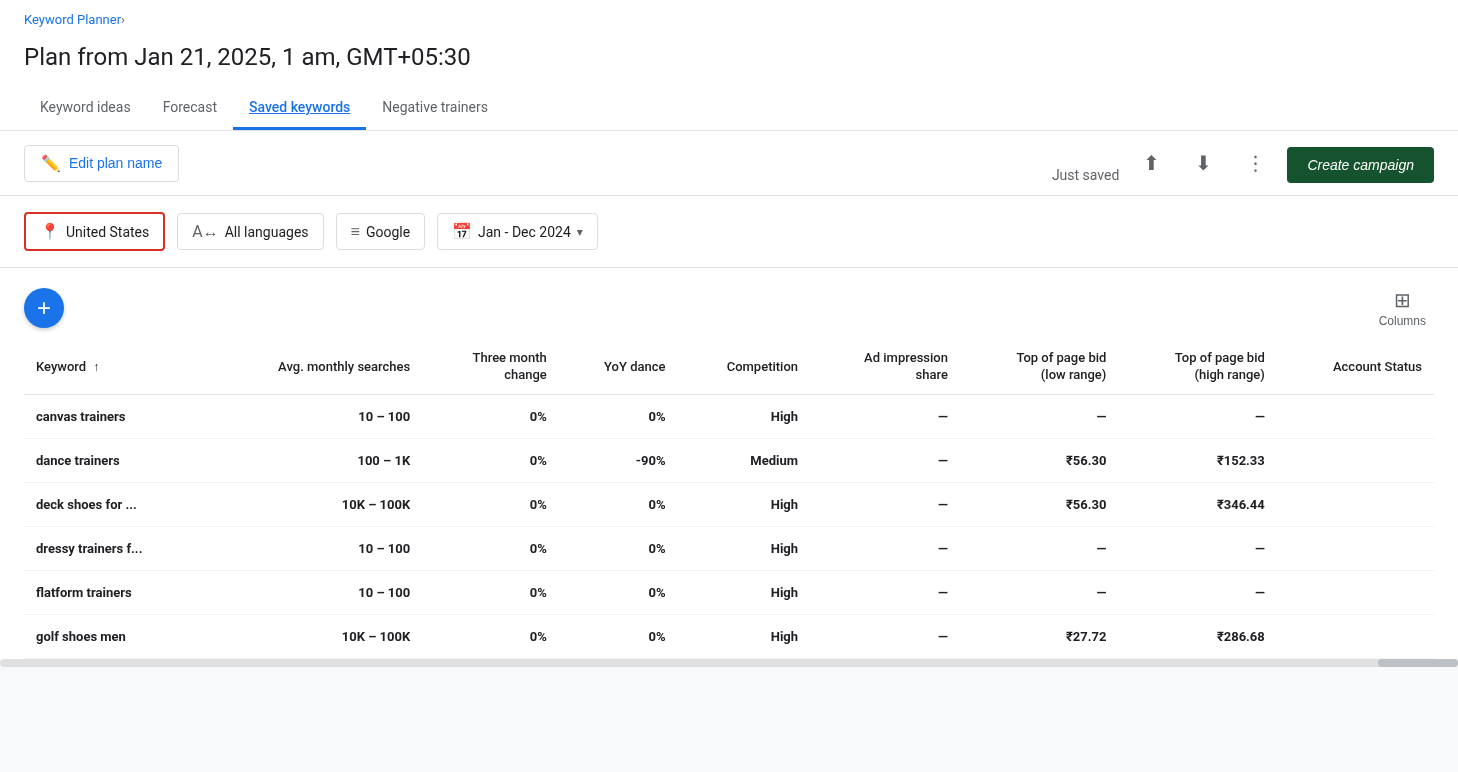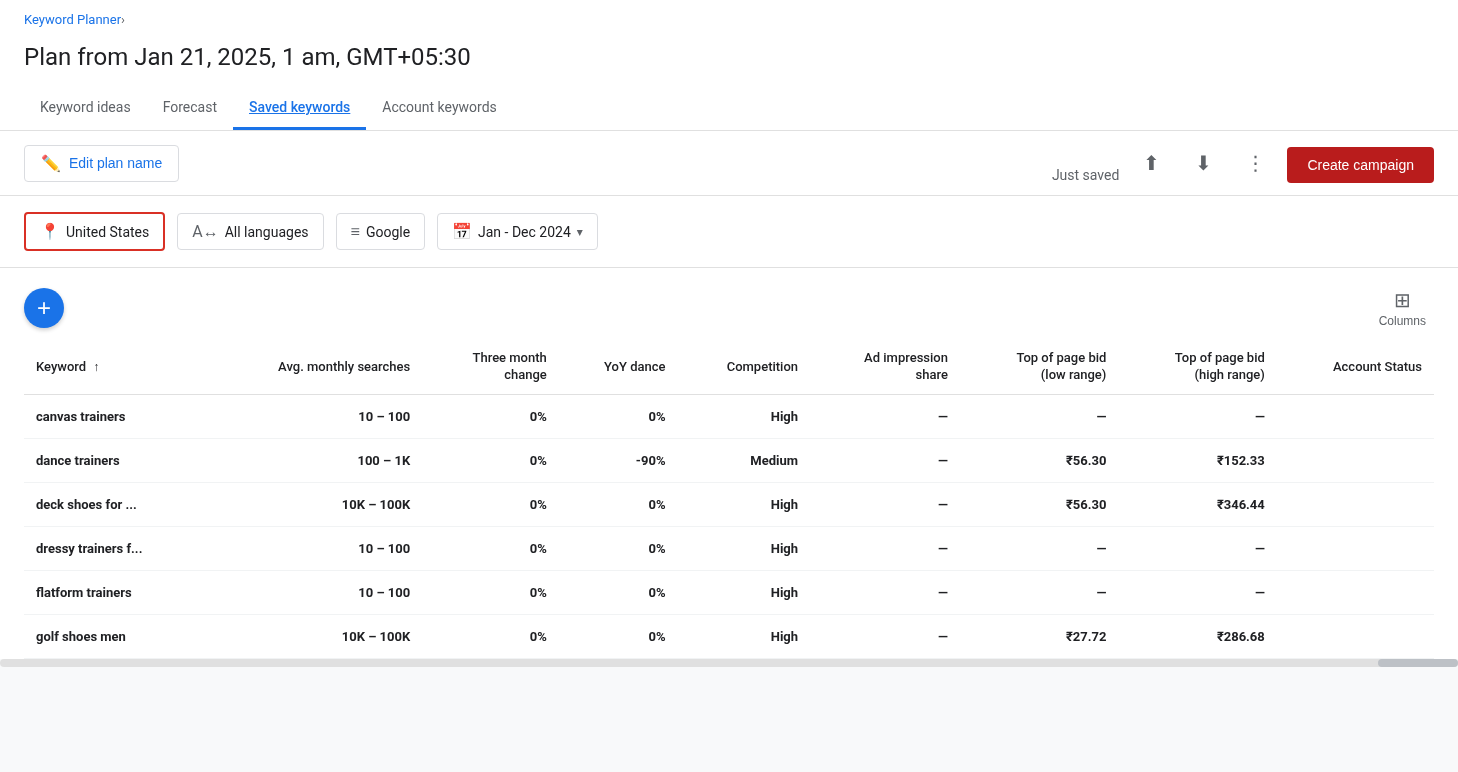--- a/index.html
+++ b/index.html
@@ -102,27 +102,28 @@
       border: none;
       background: none;
       border-radius: 50%;
       cursor: pointer;
       color: #5f6368;
       font-size: 20px;
     }
 
     .create-campaign-btn {
       padding: 10px 20px;
-      background: #b91c1c;
+      background: #14532d;
       color: #fff;
       border: none;
       border-radius: 4px;
       font-size: 14px;
       font-weight: 500;
       cursor: pointer;
+      font-style: italic;
     }
 
     .filters-bar {
       background: #fff;
       padding: 16px 24px;
       display: flex;
       align-items: center;
       gap: 12px;
       border-bottom: 1px solid #e0e0e0;
     }
@@ -274,21 +275,21 @@
       <a href="#">Keyword Planner</a>
       <span class="breadcrumb-sep">›</span>
     </div>
 
     <div class="plan-title">Plan from Jan 21, 2025, 1 am, GMT+05:30</div>
 
     <div class="tabs">
       <a class="tab">Keyword ideas</a>
       <a class="tab">Forecast</a>
       <a class="tab active">Saved keywords</a>
-      <a class="tab">Account keywords</a>
+      <a class="tab">Negative trainers</a>
     </div>
   </div>
 
   <div class="toolbar">
     <button class="edit-plan-btn">
       <span style="font-size:16px;">✏️</span>
       <span>Edit plan name</span>
     </button>
     <div class="toolbar-right">
       <span class="just-saved">Just saved</span>

